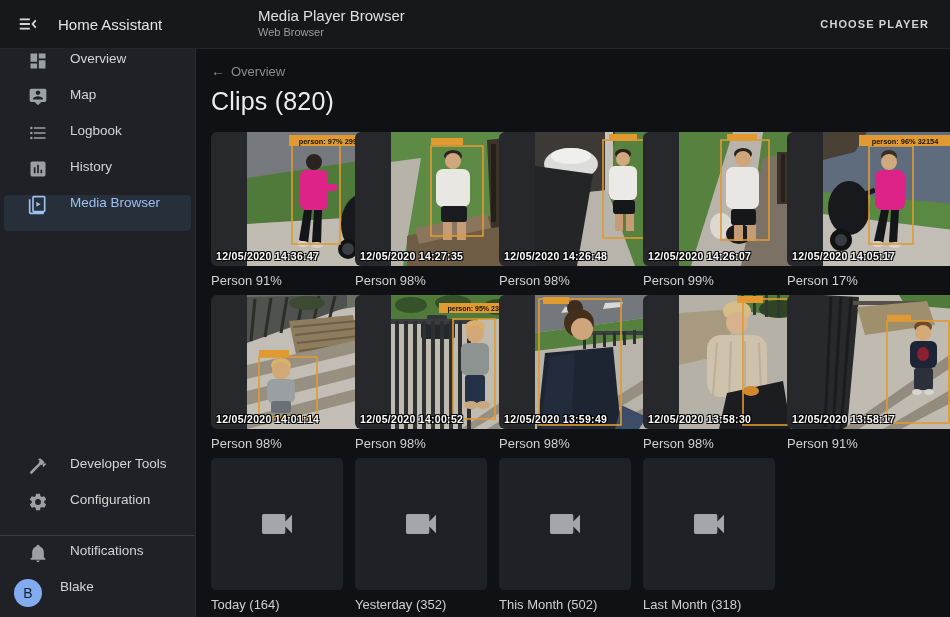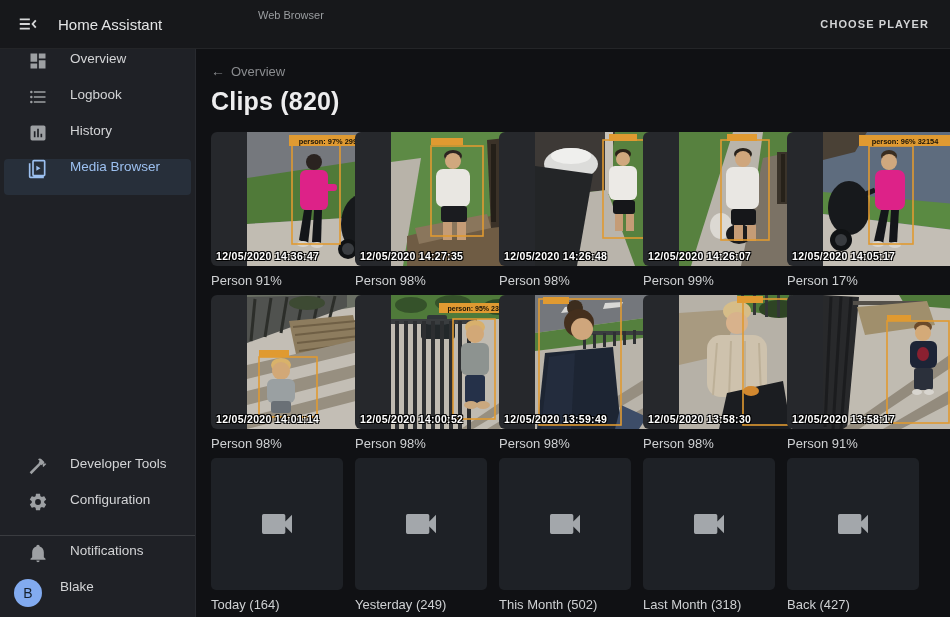--- a/index.html
+++ b/index.html
@@ -26,21 +26,21 @@
   .sb-item.selected .sb-icon,.sb-item.selected .sb-label{color:var(--accent,#9cc0f0);}
   .sb-bottom{margin-top:auto;padding-bottom:2px;}
   .sb-divider{height:1px;background:rgba(255,255,255,0.12);margin:7px 0;}
   .sb-item.profile{padding:0 12px 0 6px;}
   .avatar{width:28px;height:28px;border-radius:50%;background:var(--avatar-bg,#82abf0);color:#15202e;font-size:14px;font-weight:500;display:flex;align-items:center;justify-content:center;margin:0 18px 0 4px;flex:0 0 auto;}
 
   
   .content{position:absolute;left:195px;top:48px;right:0;bottom:0;overflow:hidden;padding:14px 16px 0 16px;}
   .breadcrumb{font-size:13px;color:#8a8c8f;cursor:pointer;display:inline-flex;align-items:center;gap:6px;}
   .breadcrumb .arr{font-size:14px;}
-  h1.page-heading{margin:7px 0 0 0;font-size:25px;font-weight:700;color:#ededee;letter-spacing:0.2px;}
+  h1.page-heading{margin:7px 0 0 0;font-size:25px;font-weight:400;color:#ededee;letter-spacing:0.2px;}
   .grid{display:grid;grid-template-columns:repeat(5,132px);column-gap:12px;row-gap:7px;margin-top:16px;}
   .cell{width:132px;}
   .thumb{position:relative;width:132px;height:134px;border-radius:6px;overflow:hidden;background:#26282c;padding-left:36px;}
   .thumb svg{display:block;width:100%;height:100%;}
   .ts{position:absolute;left:5px;bottom:4px;font-size:10.5px;font-weight:700;color:#fff;letter-spacing:0.3px;white-space:nowrap;text-shadow:-1px -1px 0 #000,1px -1px 0 #000,-1px 1px 0 #000,1px 1px 0 #000;}
   .cell-label{margin-top:7px;font-size:13px;color:#cfd1d3;white-space:nowrap;}
   .fthumb{width:132px;height:132px;border-radius:5px;background:#1e2126;display:flex;align-items:center;justify-content:center;}
   .ficon svg{width:40px;height:40px;fill:#a3a7ab;display:block;}
 </style>
 </head>
@@ -50,34 +50,43 @@
 
   <header class="topbar">
     <span class="menu-toggle">
       <svg viewBox="0 0 24 24">
           <path fill="currentColor" d="M3,6H14V8H3ZM3,11H14V13H3ZM3,16H14V18H3Z"></path>
           <path fill="none" stroke="currentColor" stroke-width="2" d="M20.5,8L17,12L20.5,16"></path>
         </svg>
     </span>
     <span class="app-title">Home Assistant</span>
     <div class="topbar-center">
+      <div class="pt">Media Player Browser</div>
       <div class="pst">Web Browser</div>
     </div>
     <button class="choose-player">CHOOSE PLAYER</button>
   </header>
 
   <nav class="sidebar">
     <div class="sb-top" id="sb-items">
         <div class="sb-item">
     <span class="sb-icon">
             <svg viewBox="0 0 24 24">
               <path d="M13,3V9H21V3M13,21H21V11H13M3,21H11V15H3M3,13H11V3H3V13Z"></path>
             </svg>
           </span>
     <span class="sb-label">Overview</span>
+  </div>
+        <div class="sb-item">
+    <span class="sb-icon">
+            <svg viewBox="0 0 24 24">
+              <path d="M20,2H4A2,2 0 0,0 2,4V16A2,2 0 0,0 4,18H8L12,22L16,18H20A2,2 0 0,0 22,16V4A2,2 0 0,0 20,2M12,4.3C13.5,4.3 14.7,5.5 14.7,7C14.7,8.5 13.5,9.7 12,9.7C10.5,9.7 9.3,8.5 9.3,7C9.3,5.5 10.5,4.3 12,4.3M18,15H6V14.1C6,12.1 10,11 12,11C14,11 18,12.1 18,14.1V15Z"></path>
+            </svg>
+          </span>
+    <span class="sb-label">Map</span>
   </div>
         <div class="sb-item">
     <span class="sb-icon">
             <svg viewBox="0 0 24 24">
               <path d="M7,5H21V7H7V5M7,13V11H21V13H7M4,4.5A1.5,1.5 0 0,1 5.5,6A1.5,1.5 0 0,1 4,7.5A1.5,1.5 0 0,1 2.5,6A1.5,1.5 0 0,1 4,4.5M4,10.5A1.5,1.5 0 0,1 5.5,12A1.5,1.5 0 0,1 4,13.5A1.5,1.5 0 0,1 2.5,12A1.5,1.5 0 0,1 4,10.5M7,19V17H21V19H7M4,16.5A1.5,1.5 0 0,1 5.5,18A1.5,1.5 0 0,1 4,19.5A1.5,1.5 0 0,1 2.5,18A1.5,1.5 0 0,1 4,16.5Z"></path>
             </svg>
           </span>
     <span class="sb-label">Logbook</span>
   </div>
         <div class="sb-item">
@@ -428,21 +437,21 @@
     <div class="cell-label">Today (164)</div>
   </div>
         <div class="cell">
     <div class="fthumb">
       <span class="ficon">
               <svg viewBox="0 0 24 24">
                 <path d="M17,10.5V7A1,1 0 0,0 16,6H4A1,1 0 0,0 3,7V17A1,1 0 0,0 4,18H16A1,1 0 0,0 17,17V13.5L21,17.5V6.5L17,10.5Z"></path>
               </svg>
             </span>
     </div>
-    <div class="cell-label">Yesterday (249)</div>
+    <div class="cell-label">Yesterday (352)</div>
   </div>
         <div class="cell">
     <div class="fthumb">
       <span class="ficon">
               <svg viewBox="0 0 24 24">
                 <path d="M17,10.5V7A1,1 0 0,0 16,6H4A1,1 0 0,0 3,7V17A1,1 0 0,0 4,18H16A1,1 0 0,0 17,17V13.5L21,17.5V6.5L17,10.5Z"></path>
               </svg>
             </span>
     </div>
     <div class="cell-label">This Month (502)</div>
@@ -450,26 +459,16 @@
         <div class="cell">
     <div class="fthumb">
       <span class="ficon">
               <svg viewBox="0 0 24 24">
                 <path d="M17,10.5V7A1,1 0 0,0 16,6H4A1,1 0 0,0 3,7V17A1,1 0 0,0 4,18H16A1,1 0 0,0 17,17V13.5L21,17.5V6.5L17,10.5Z"></path>
               </svg>
             </span>
     </div>
     <div class="cell-label">Last Month (318)</div>
   </div>
-        <div class="cell">
-    <div class="fthumb">
-      <span class="ficon">
-              <svg viewBox="0 0 24 24">
-                <path d="M17,10.5V7A1,1 0 0,0 16,6H4A1,1 0 0,0 3,7V17A1,1 0 0,0 4,18H16A1,1 0 0,0 17,17V13.5L21,17.5V6.5L17,10.5Z"></path>
-              </svg>
-            </span>
-    </div>
-    <div class="cell-label">Back (427)</div>
-  </div>
       </div>
   </main>
 
 </div>
 
 </body></html>

